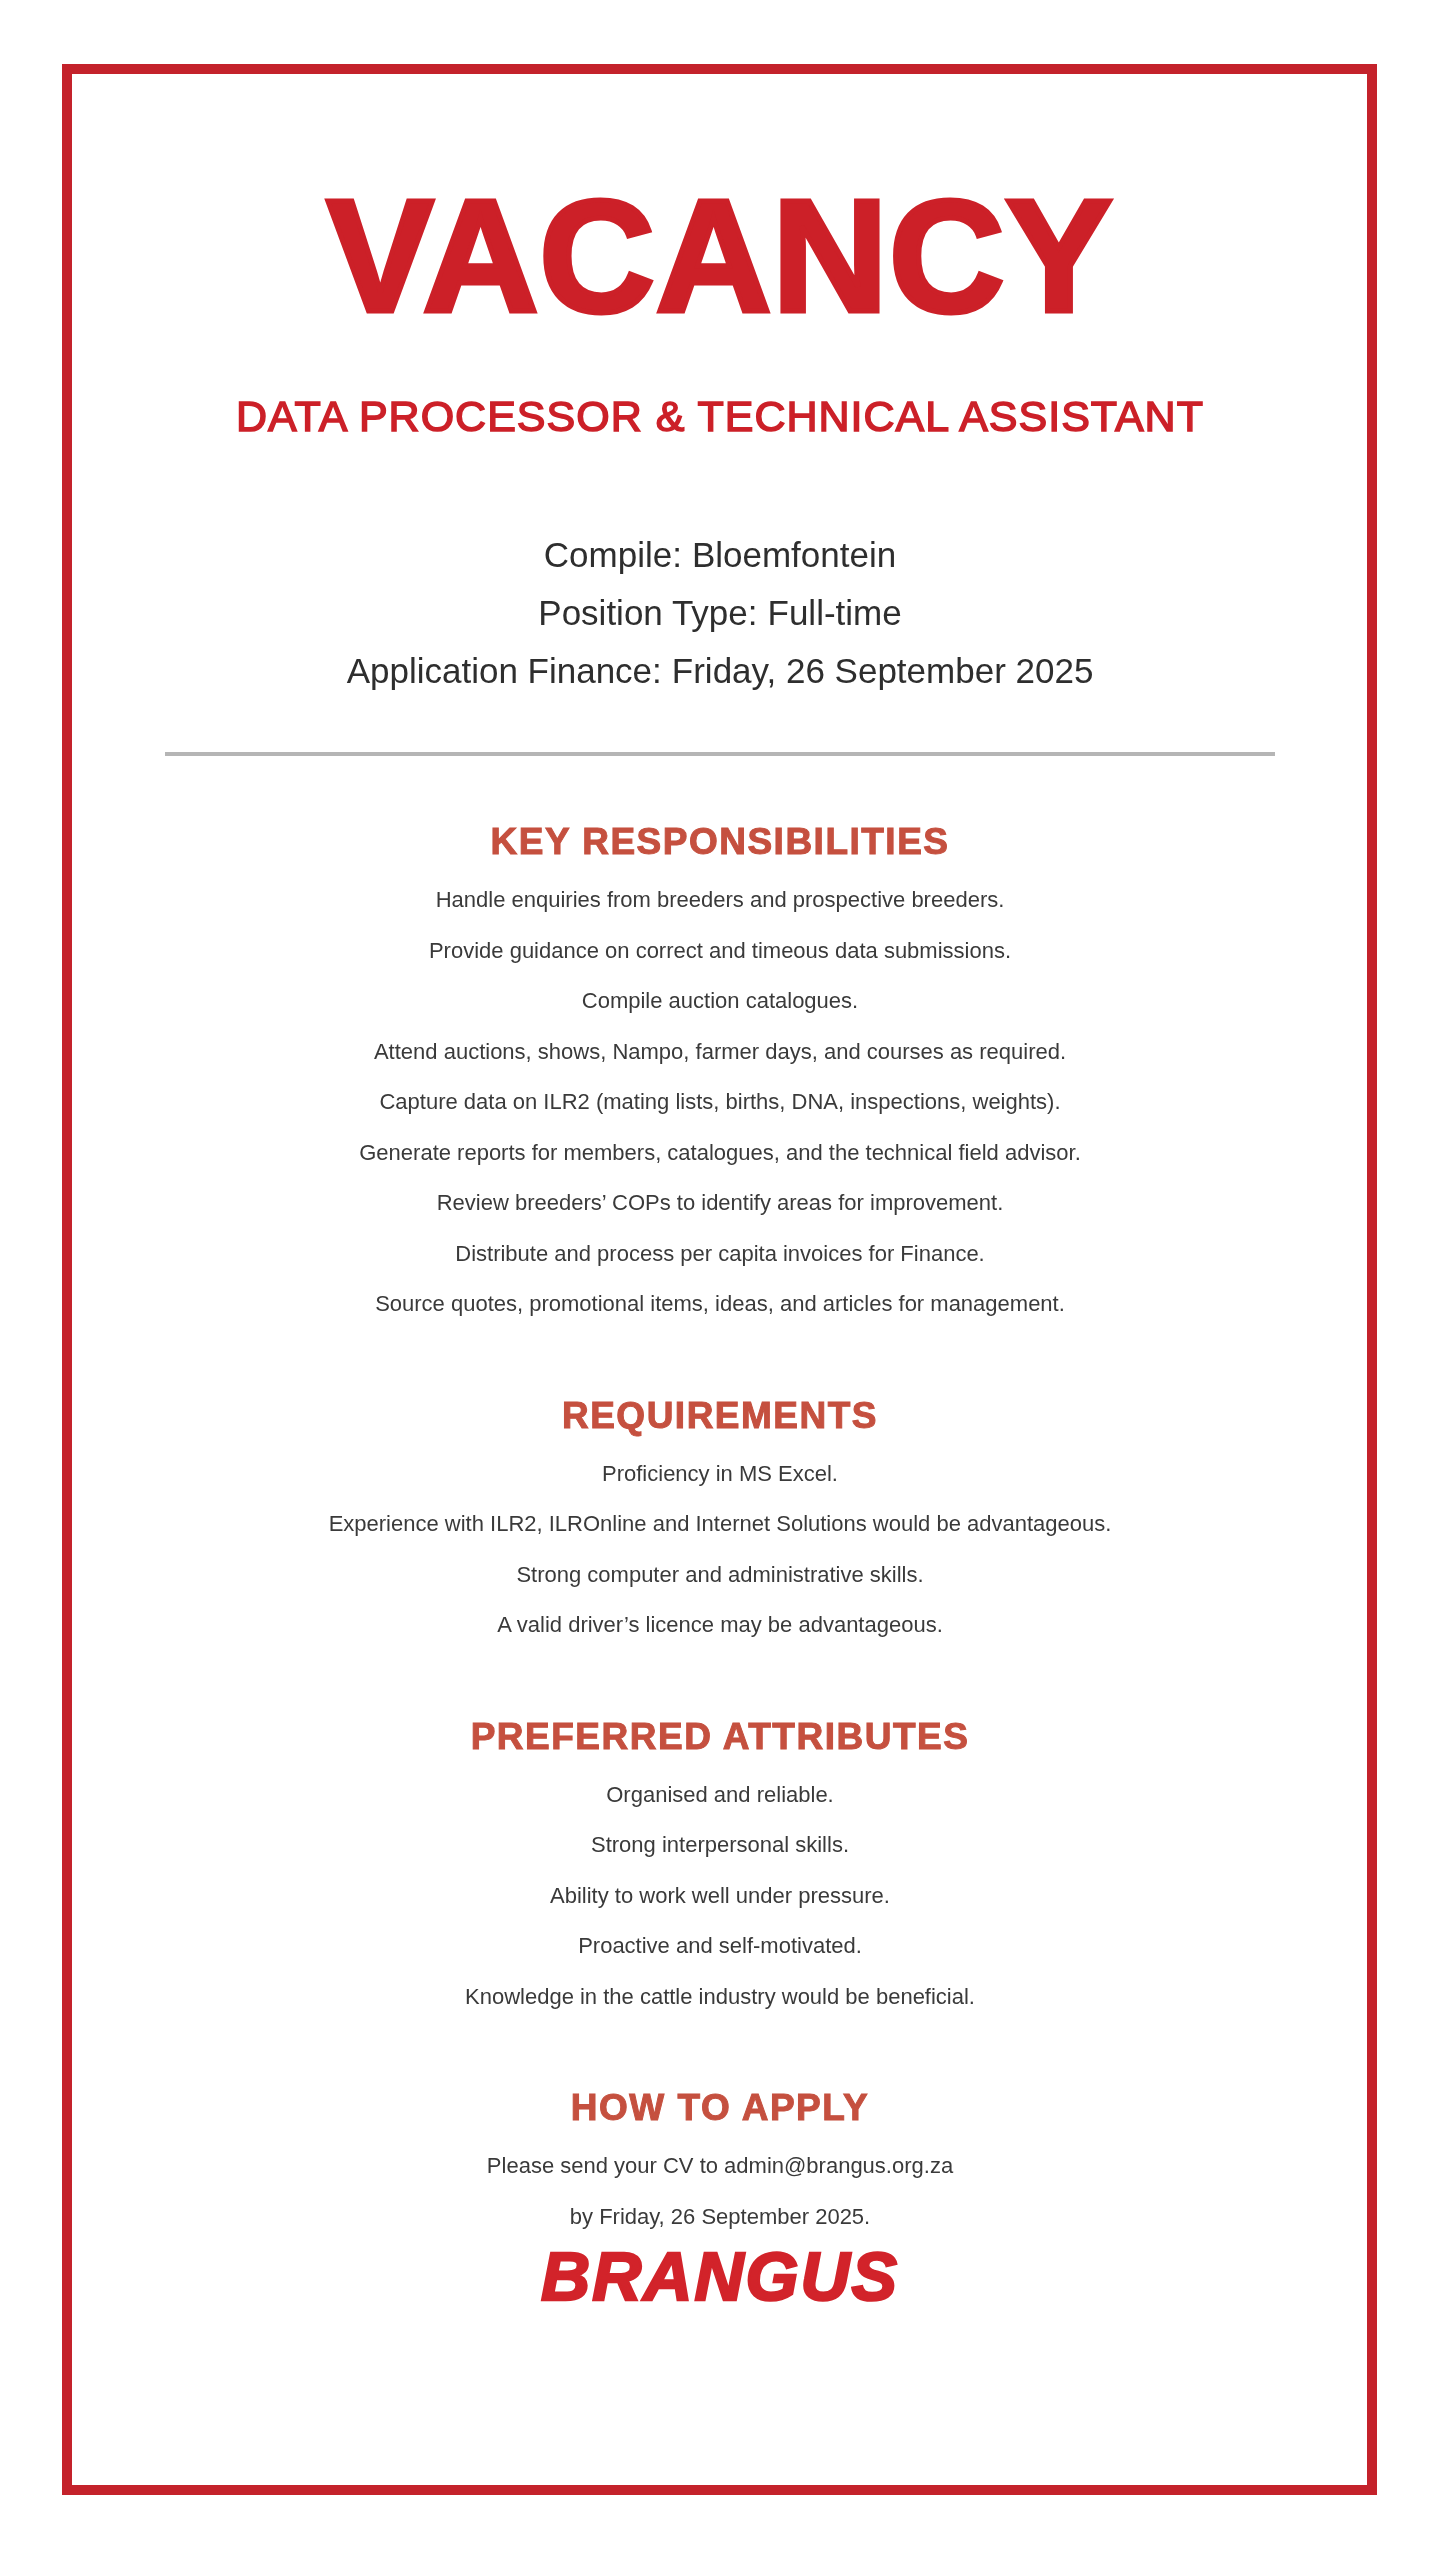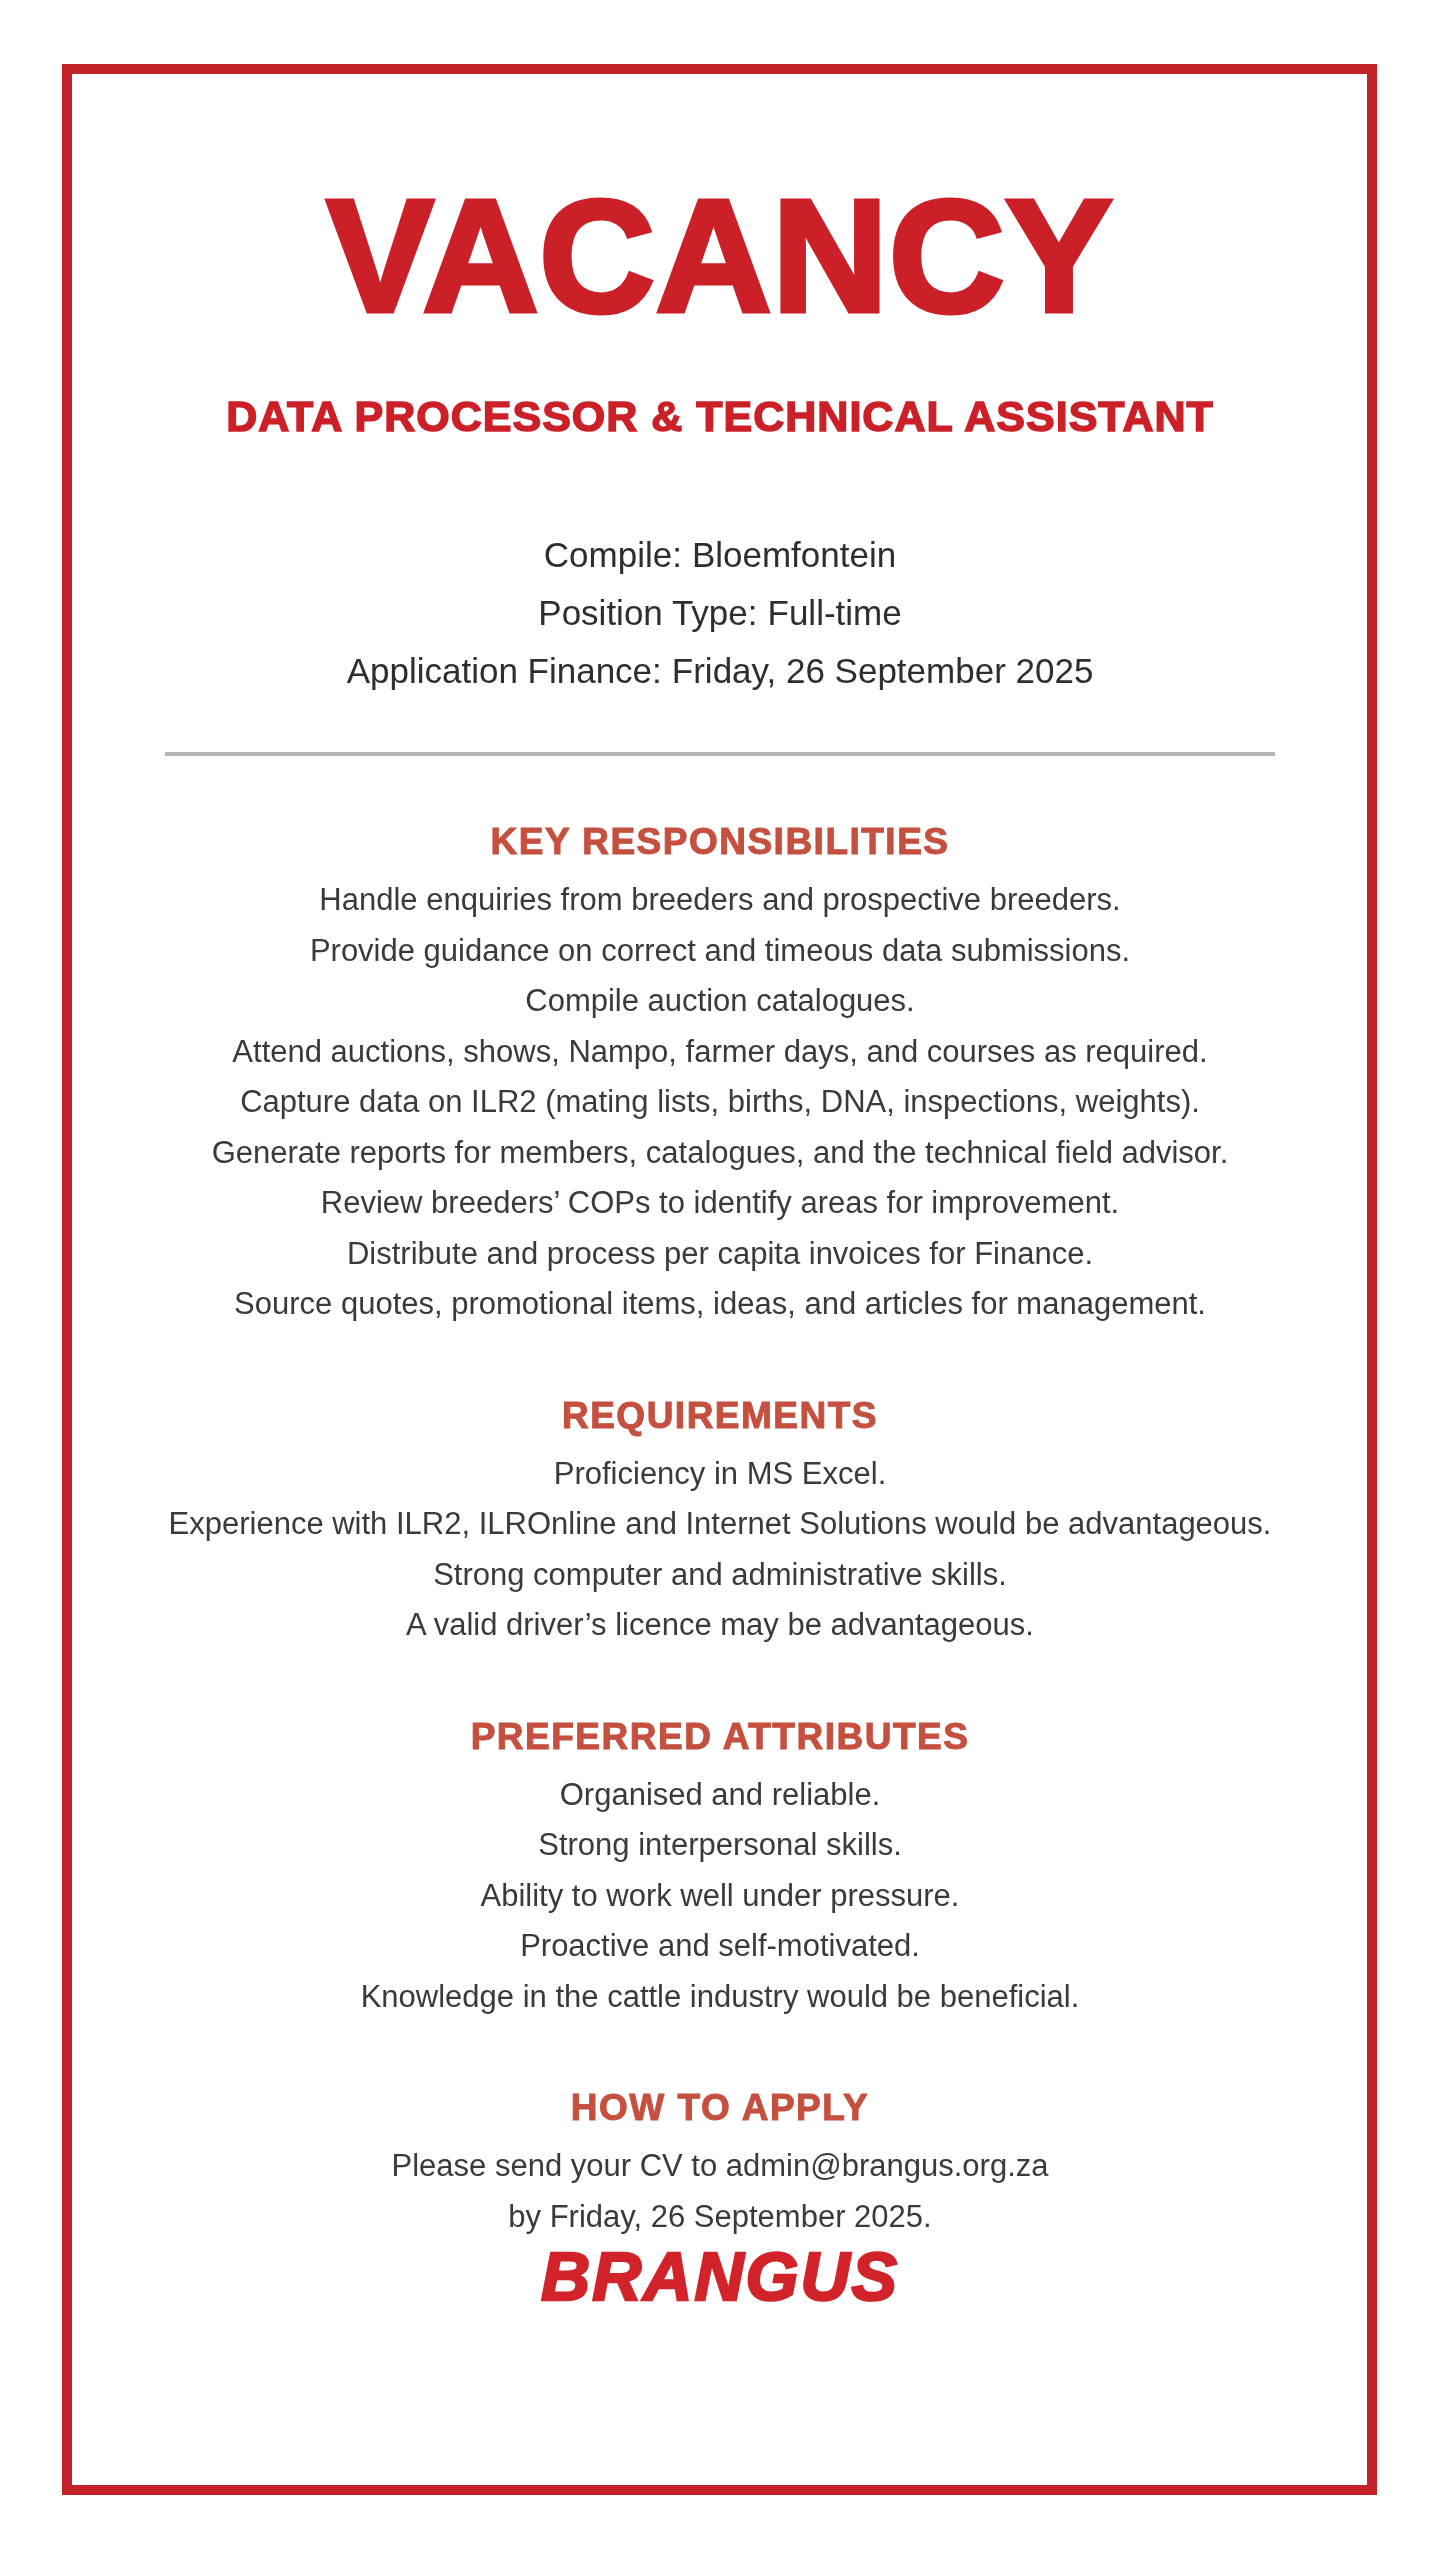--- a/index.html
+++ b/index.html
@@ -27,21 +27,21 @@
   .title {
     font-size: 160px; line-height: 1;
     font-weight: bold;
     letter-spacing: 1px;
     color: var(--title-red, #cc2028);
     -webkit-text-stroke: 5px var(--title-red, #cc2028);
     margin: 176px 0 0;
   }
   .subtitle {
     font-size: 43px; line-height: 1;
-    font-weight: bold;
+    font-weight: normal;
     letter-spacing: 1px;
     color: var(--title-red, #cc2028);
     -webkit-text-stroke: 1.5px var(--title-red, #cc2028);
     margin: 59px 0 0;
   }
   .meta {
     margin-top: 88px;
     font-size: 35px;
     line-height: 58px;
     color: var(--meta-text, #2e2e2e);
@@ -55,21 +55,21 @@
   }
   .sec-heading {
     font-size: 37px; line-height: 37px;
     font-weight: bold;
     letter-spacing: 1.5px;
     color: var(--heading-red, #c5503f);
     -webkit-text-stroke: 1px var(--heading-red, #c5503f);
     margin: 67px 0 15px;
   }
   .sec-lines {
-    font-size: 31px;
+    font-size: 22px;
     line-height: 50.5px;
     color: var(--body-text, #3a3a3a);
     text-align: center;
   }
   .logo {
     display: inline-block;
     font-size: 68px; line-height: 1;
     font-weight: bold;
     font-style: italic;
     letter-spacing: 2px;

